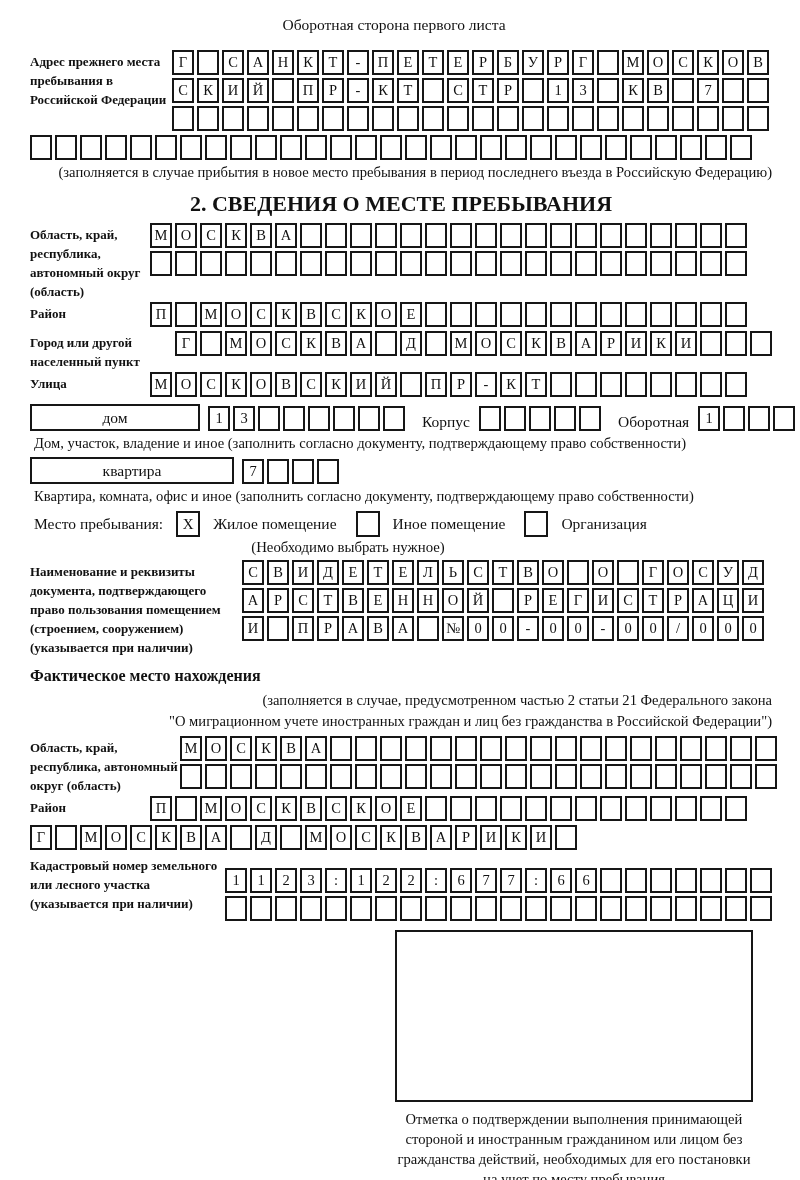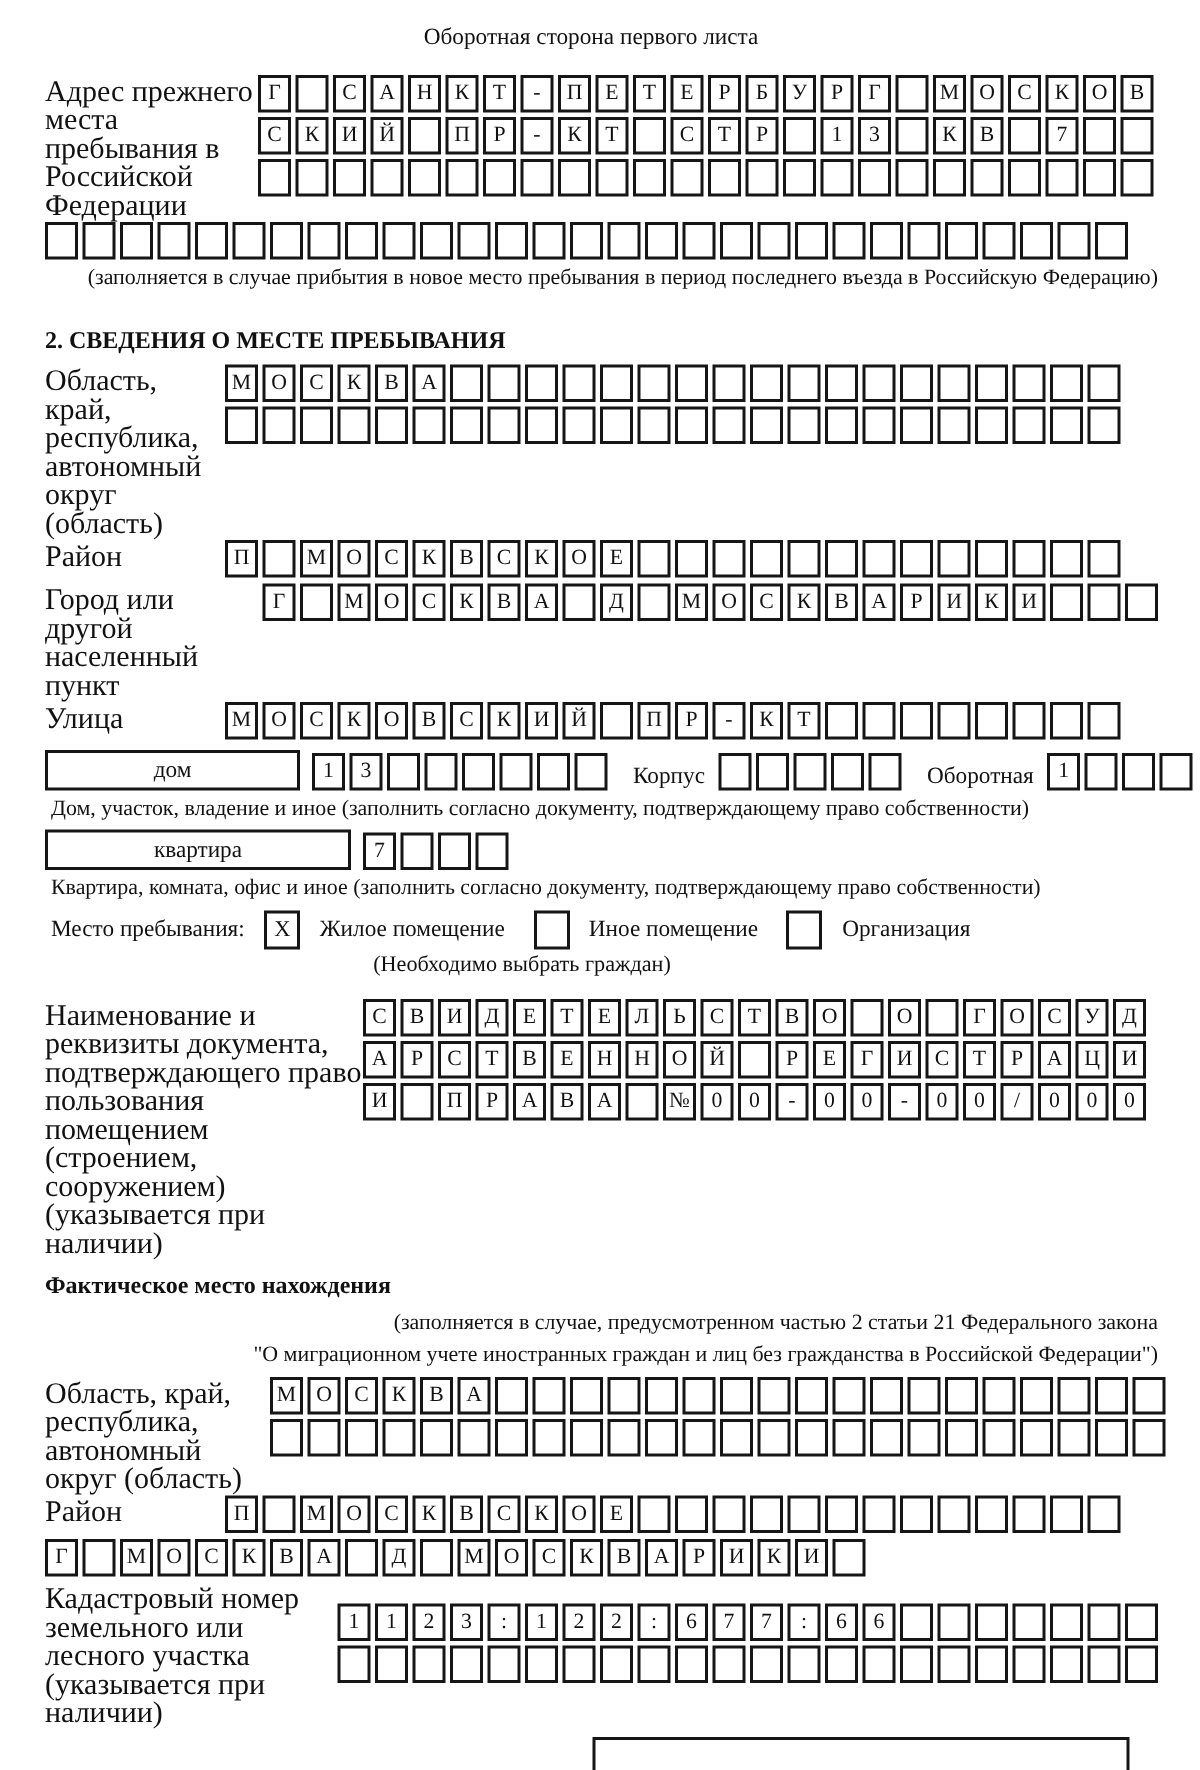--- a/index.html
+++ b/index.html
@@ -7,60 +7,60 @@
     width:800px;height:1180px;overflow:hidden;position:relative;
     color:#111;
     font-family:"Liberation Serif","DejaVu Serif",serif;
     font-size:15px;
   }
   .page{padding:16px 28px 0 30px;}
   .header-note{text-align:center;padding-right:14px;font-size:15.5px;margin-bottom:16px;}
 
   
   .field{display:flex;align-items:flex-start;margin-bottom:1px;}
-  .flabel{flex:none;font-size:20px;line-height:19px;padding-top:2px;}
+  .flabel{flex:none;font-size:13px;line-height:19px;padding-top:2px;font-weight:bold;}
   .w142{width:142px;}
   .w120{width:120px;}
   .w145{width:145px;}
   .w150{width:150px;}
   .w195{width:195px;}
   .w212{width:212px;}
   .rows{display:flex;flex-direction:column;}
 
   
   .brow{display:flex;margin-bottom:3px;}
   .cb{
     flex:none;width:18px;height:21px;border:2px solid #161616;margin-right:3px;
     display:flex;align-items:center;justify-content:center;
     font-size:14.5px;background:#fff;
   }
   .mt14{margin-top:14px;}
 
   .center-cap{text-align:right;font-size:14.6px;line-height:19px;margin:2px 0;}
-  .center-title{text-align:left;font-weight:bold;font-size:16px;margin:24px 0 6px 0;}
+  .center-title{text-align:center;font-weight:bold;font-size:22px;margin:9px 0 6px 0;}
 
   
   .hrow{display:flex;align-items:flex-end;margin:4px 0 3px 0;}
   .hrow .brow{margin-bottom:0;}
   .wide-box{flex:none;height:23px;border:2px solid #161616;display:flex;align-items:center;justify-content:center;font-size:15.5px;}
   .dom-box{width:166px;margin-right:8px;}
   .kv-box{width:200px;margin-right:8px;}
   .inline-label{margin:0 9px 0 14px;font-size:15.5px;}
   .left-cap{font-size:14.6px;line-height:19px;margin:1px 0 3px 4px;}
 
   
   .place-row{display:flex;align-items:center;margin:5px 0 2px 4px;font-size:15.5px;}
   .chk{
     flex:none;width:20px;height:22px;border:2px solid #161616;margin:0 13px;
     display:flex;align-items:center;justify-content:center;font-size:15px;
   }
   .opt-label{margin-right:6px;}
   .place-note{margin-left:168px;width:300px;text-align:center;font-size:14.8px;margin-top:2px;}
 
-  .doc-field{margin-top:14px;}
+  .doc-field{margin-top:4px;}
 
   .actual-title{text-align:left;font-weight:bold;font-size:16px;margin:10px 0 6px 0;}
 
   
   .stamp-wrap{margin-left:365px;margin-top:6px;width:358px;}
   .stamp-box{height:168px;border:2px solid #161616;background:#fff;}
   .stamp-cap{margin-top:7px;text-align:center;font-size:14.6px;line-height:20px;}
 </style>
 </head>
 <body>
@@ -378,21 +378,21 @@
 
   <div class="place-row">
     <span>Место пребывания:</span>
     <span class="chk">X</span>
     <span class="opt-label">Жилое помещение</span>
     <span class="chk"></span>
     <span class="opt-label">Иное помещение</span>
     <span class="chk"></span>
     <span class="opt-label">Организация</span>
   </div>
-  <div class="place-note">(Необходимо выбрать граждан)</div>
+  <div class="place-note">(Необходимо выбрать нужное)</div>
 
   <div class="field doc-field">
     <div class="flabel w212">Наименование и реквизиты документа, подтверждающего право пользования помещением (строением, сооружением) (указывается при наличии)</div>
     <div class="rows">
       <div class="brow">
           <span class="cb">С</span>
           <span class="cb">В</span>
           <span class="cb">И</span>
           <span class="cb">Д</span>
           <span class="cb">Е</span>

